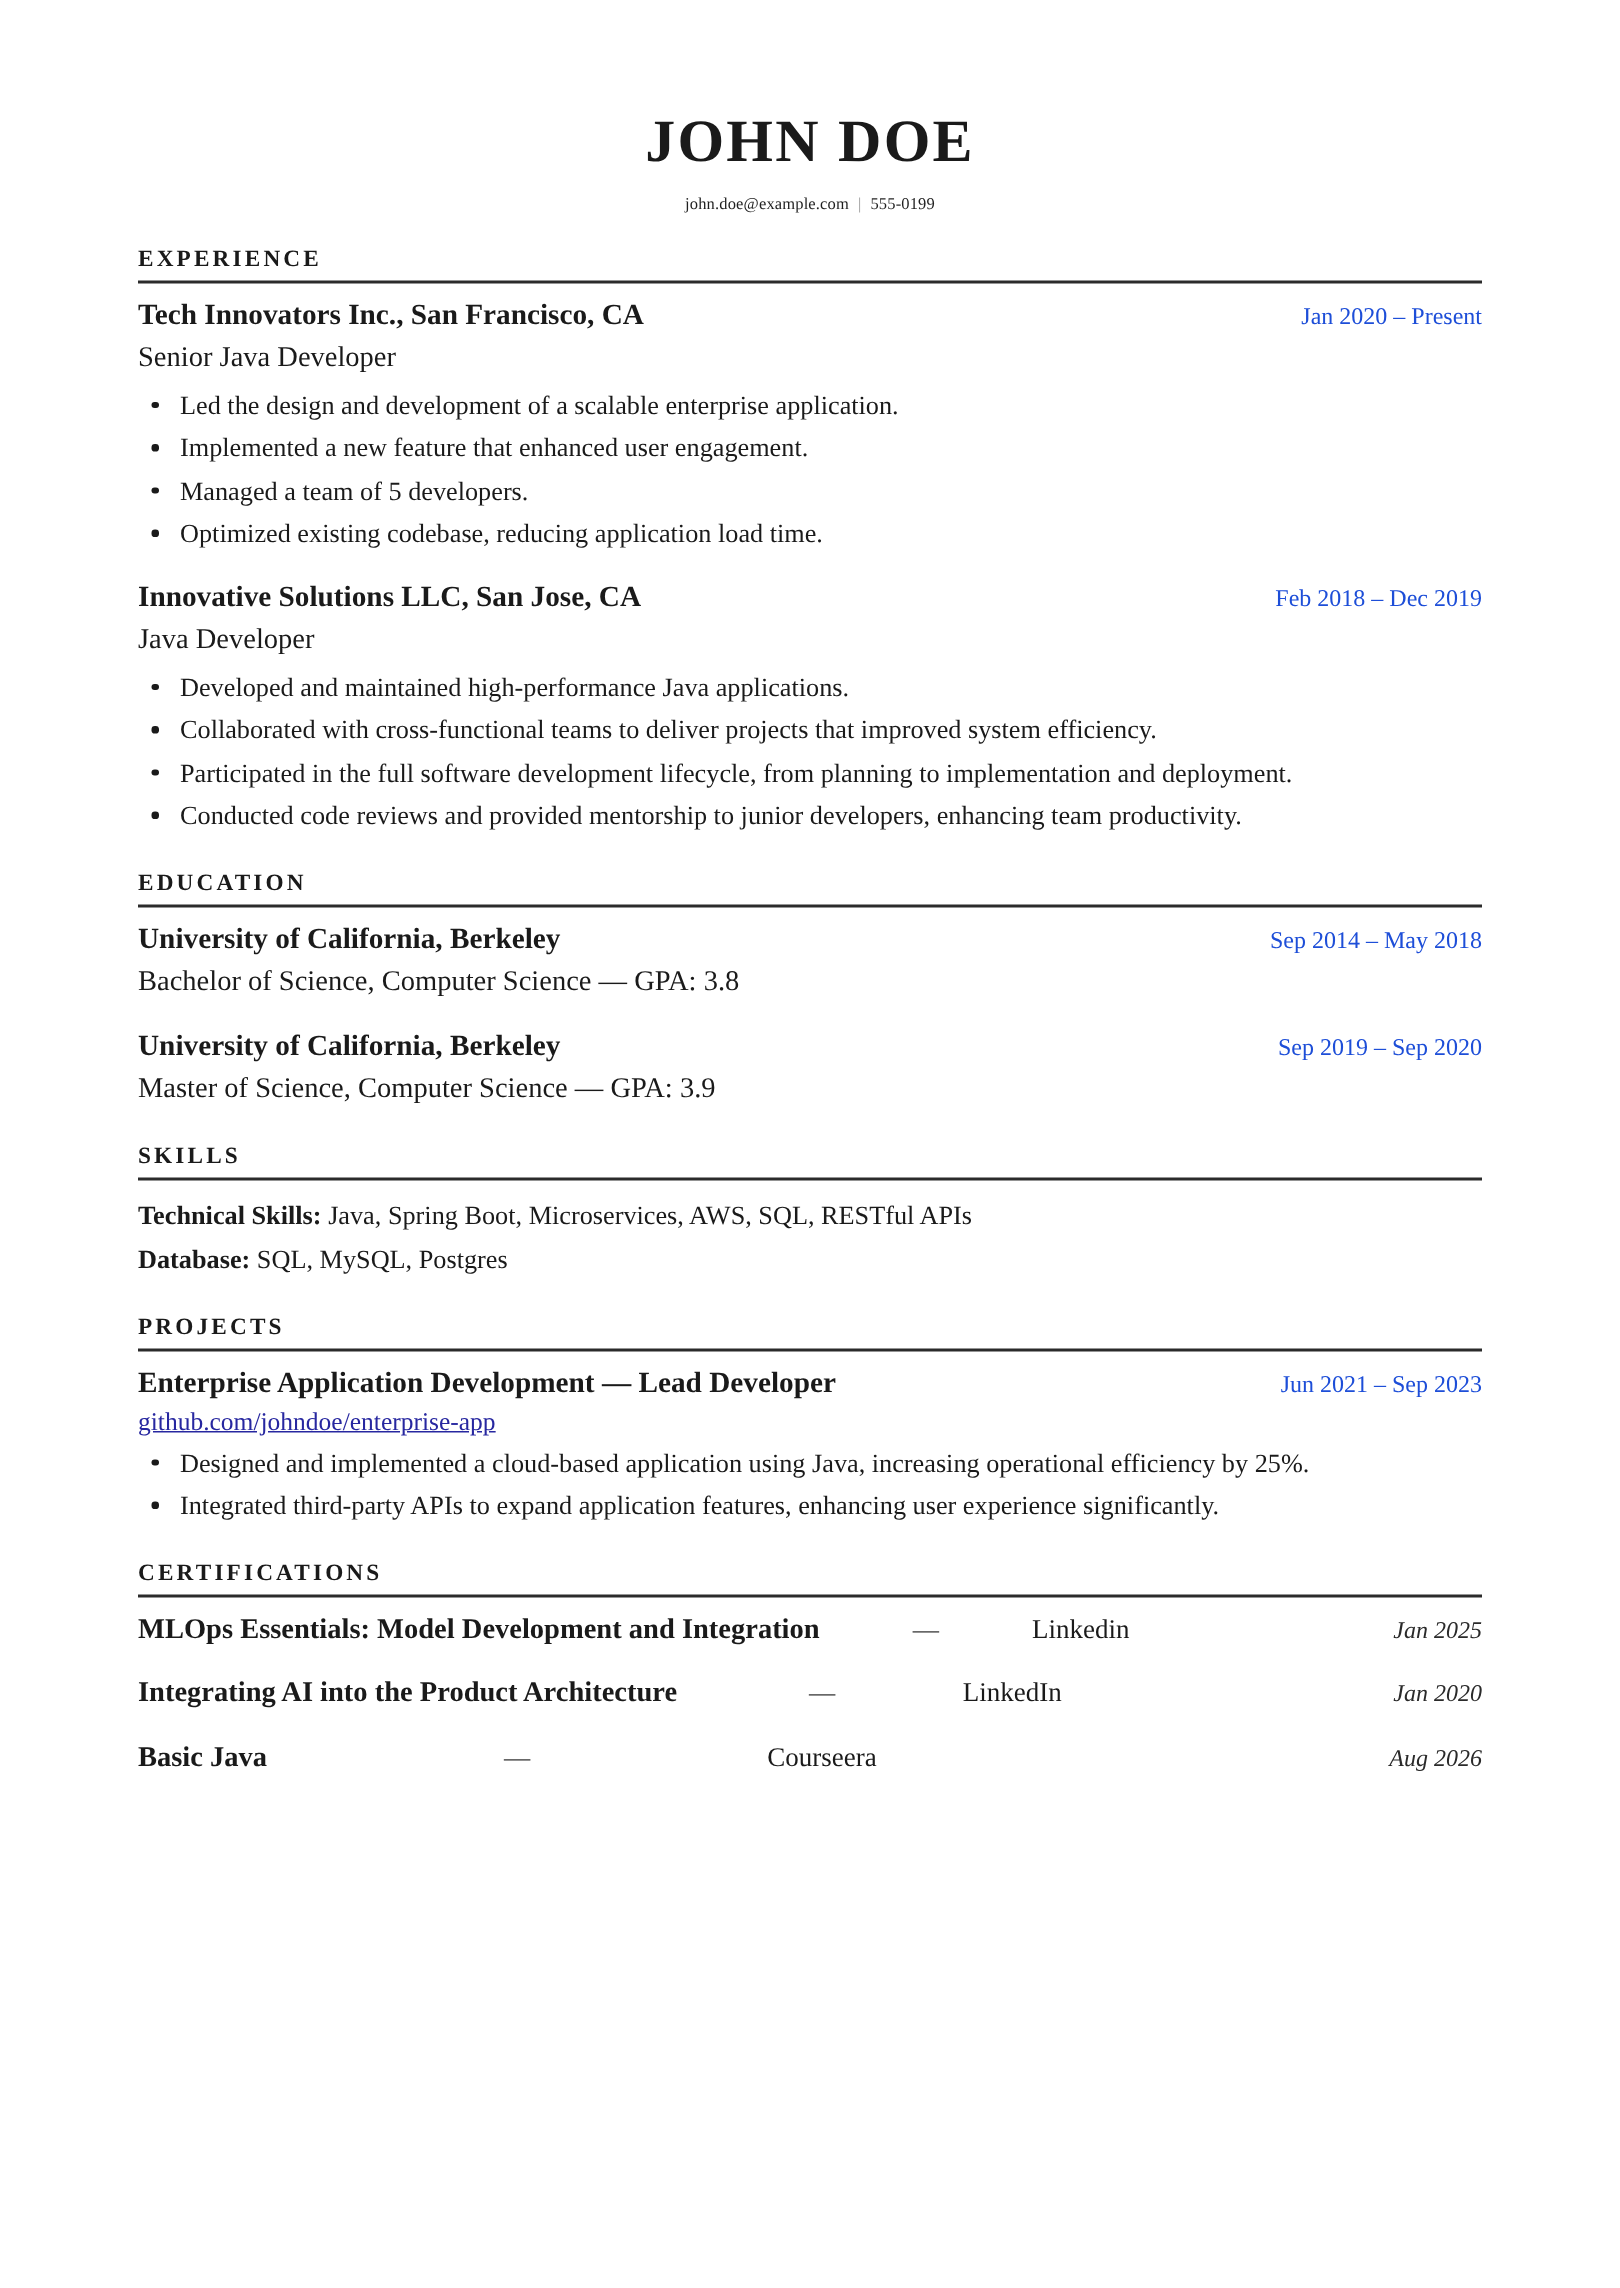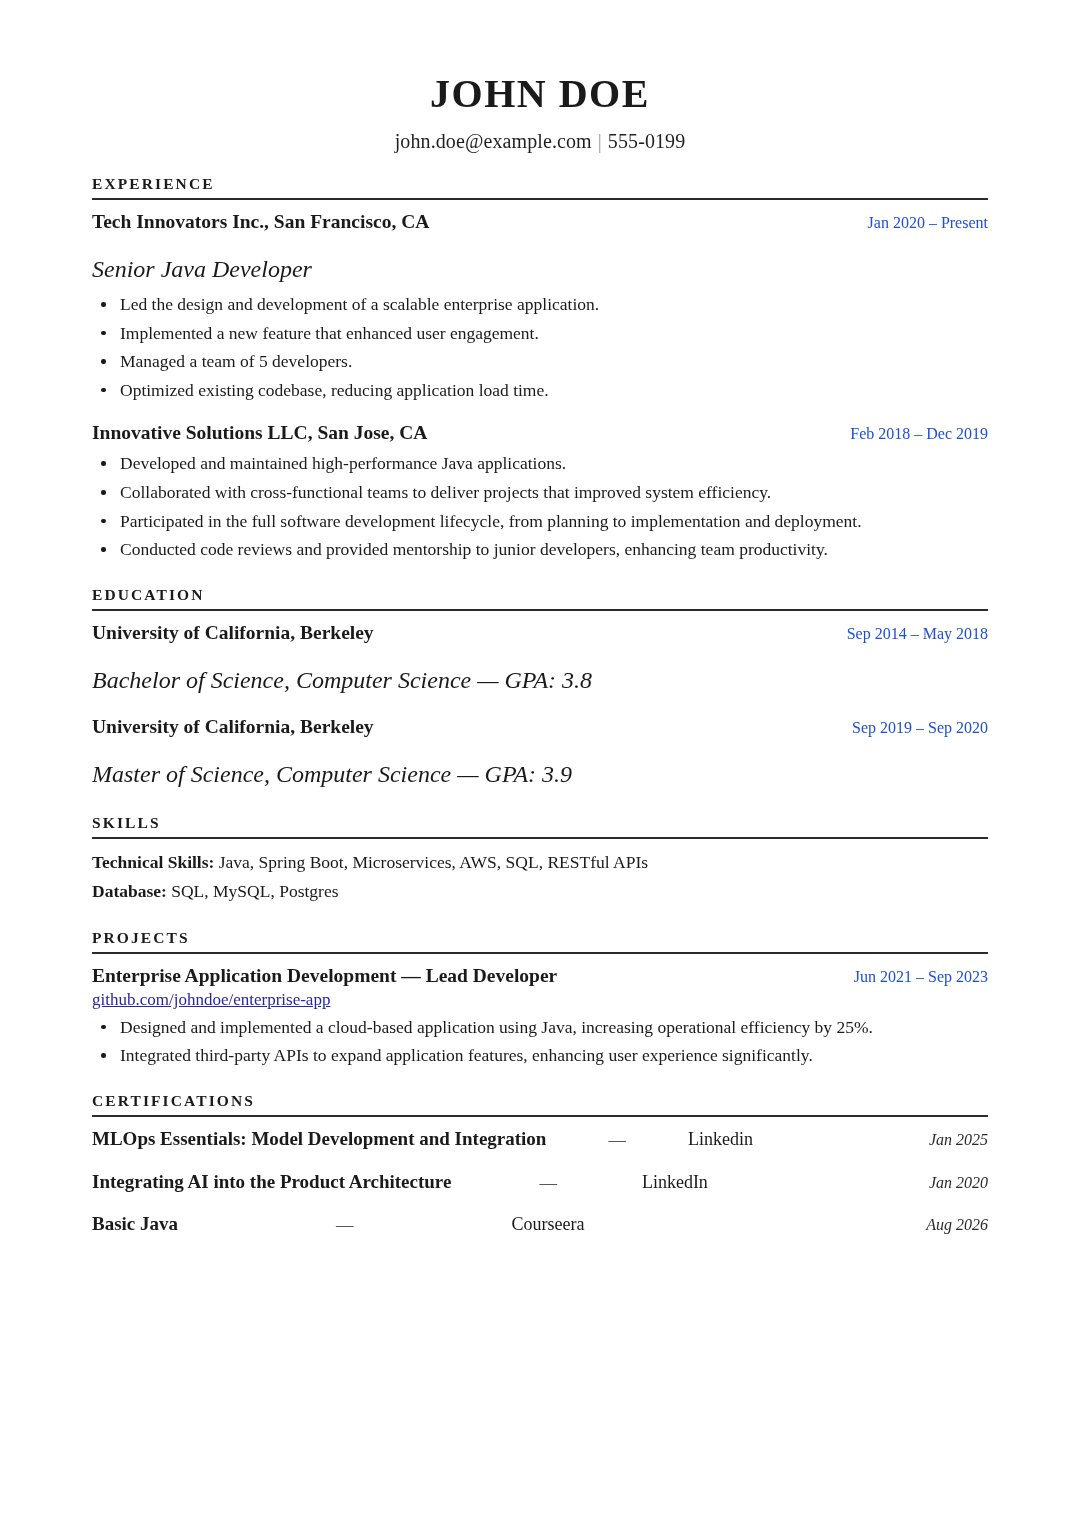--- a/index.html
+++ b/index.html
@@ -30,21 +30,21 @@
   }
   .name {
     font-size: 40px;
     font-weight: 700;
     letter-spacing: 1.5px;
     line-height: 1.1;
     margin: 0;
   }
   .contact {
     margin-top: 14px;
-    font-size: 20px;
+    font-size: 11px;
     color: #1f1f1f;
     letter-spacing: 0.1px;
   }
   .contact .sep {
     display: inline-block;
     margin: 0 6px;
     color: #9a9a9a;
   }
 
   
@@ -78,24 +78,23 @@
     font-weight: 700;
     line-height: 1.35;
   }
   .entry-date {
     font-size: 16px;
     color: #1d4ed8;
     white-space: nowrap;
     flex: none;
   }
   .entry-sub {
-    font-size: 24px;
-    font-style: italic;
+    font-size: 19px;
     line-height: 1.45;
-    margin-top: 17px;
+    margin-top: 1px;
   }
 
   .entry-link {
     display: inline-block;
     font-size: 17px;
     color: #2727a0;
     text-decoration: underline;
     margin-top: 1px;
   }
 
@@ -196,20 +195,21 @@
         <li>Managed a team of 5 developers.</li>
         <li>Optimized existing codebase, reducing application load time.</li>
       </ul>
     </div>
 
     <div class="entry">
       <div class="entry-head">
         <div class="entry-title">Innovative Solutions LLC, San Jose, CA</div>
         <div class="entry-date">Feb 2018 – Dec 2019</div>
       </div>
+      <div class="entry-sub">Java Developer</div>
       <ul class="bullets">
         <li>Developed and maintained high-performance Java applications.</li>
         <li>Collaborated with cross-functional teams to deliver projects that improved system efficiency.</li>
         <li>Participated in the full software development lifecycle, from planning to implementation and deployment.</li>
         <li>Conducted code reviews and provided mentorship to junior developers, enhancing team productivity.</li>
       </ul>
     </div>
   </div>
 
   <div class="section">

